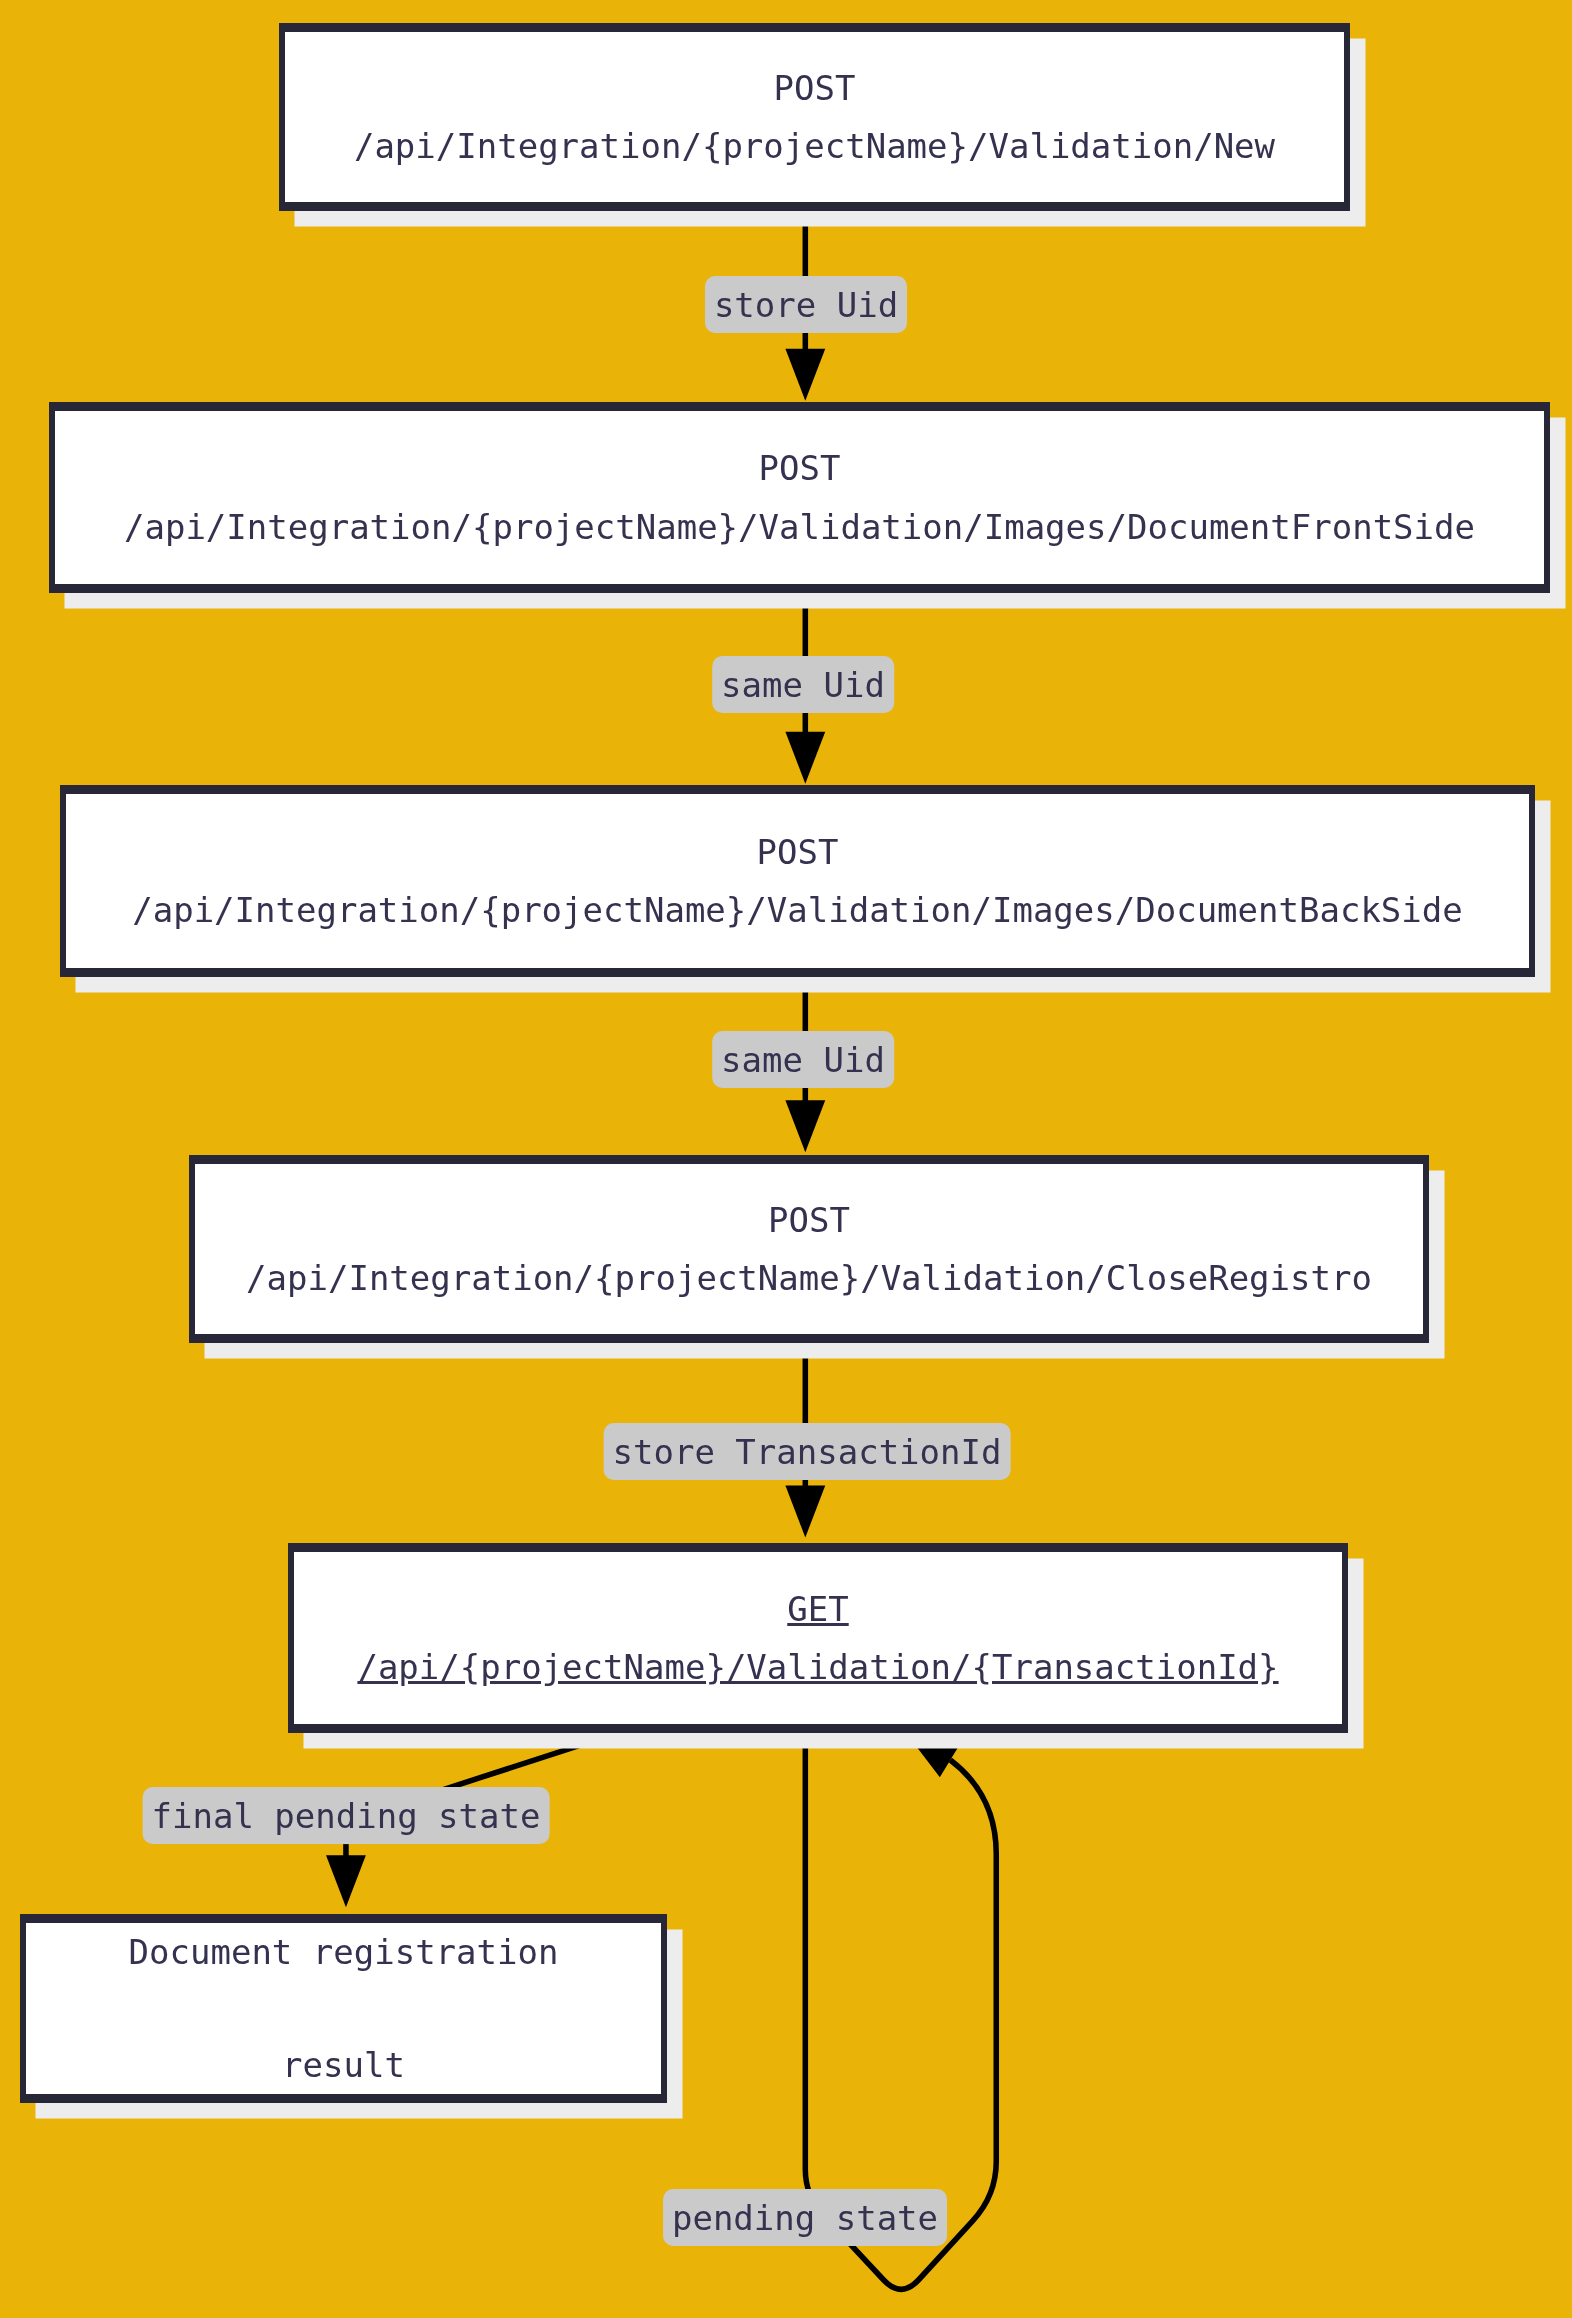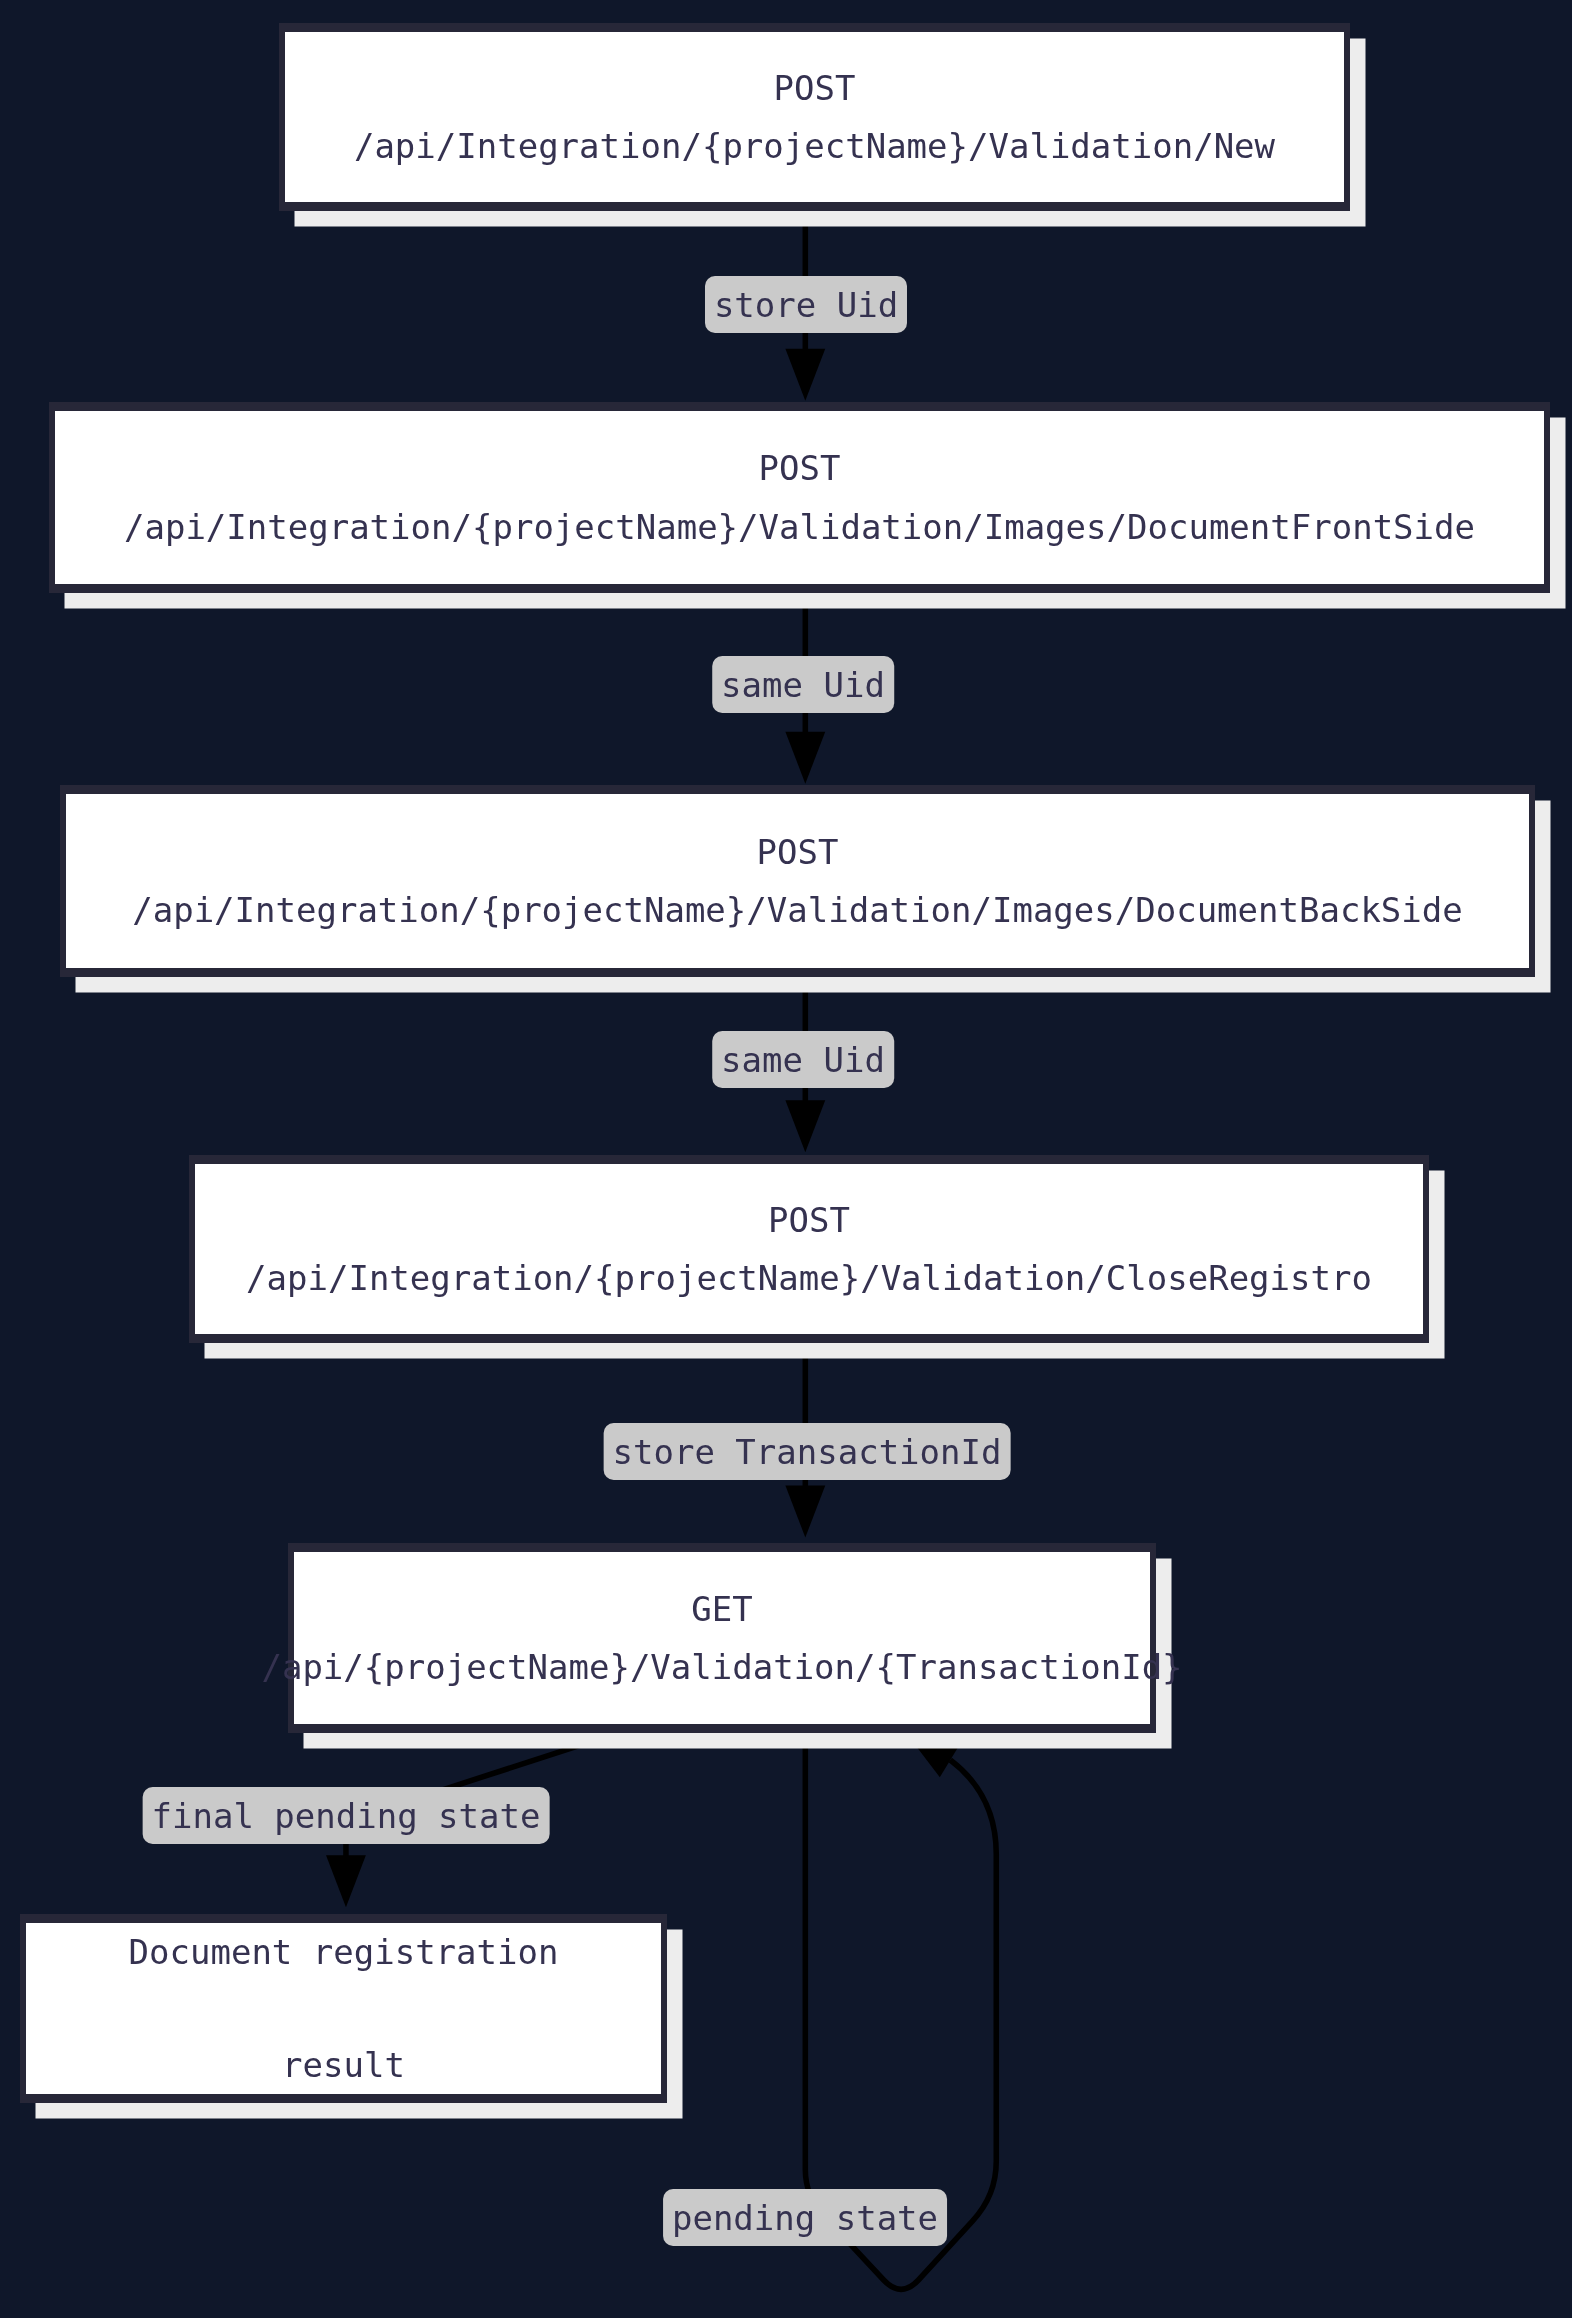--- a/index.html
+++ b/index.html
@@ -4,21 +4,21 @@
 <style>
   html, body {
     margin: 0;
     padding: 0;
     background: #ffffff;
   }
   .canvas {
     position: relative;
     width: 1573px;
     height: 2319px;
-    background: #0f172a;
+    background: #eab308;
     overflow: hidden;
     font-family: "DejaVu Sans Mono", "Liberation Mono", monospace;
   }
   .edges-layer {
     position: absolute;
     left: 0;
     top: 0;
     width: 1573px;
     height: 2319px;
     z-index: 1;
@@ -104,21 +104,21 @@
   <div class="node" style="left:60px; top:785px; width:1475px; height:192px;">
     <div>POST</div>
     <div>/api/Integration/{projectName}/Validation/Images/DocumentBackSide</div>
   </div>
 
   <div class="node" style="left:189px; top:1155px; width:1240px; height:188px;">
     <div>POST</div>
     <div>/api/Integration/{projectName}/Validation/CloseRegistro</div>
   </div>
 
-  <div class="node" style="left:288px; top:1543px; width:868px; height:190px;">
+  <div class="node" style="left:288px; top:1543px; width:1060px; height:190px;text-decoration:underline;">
     <div>GET</div>
     <div>/api/{projectName}/Validation/{TransactionId}</div>
   </div>
 
   <div class="node" style="left:20px; top:1914px; width:647px; height:189px;justify-content:space-between;">
     <div>Document registration</div>
     <div>result</div>
   </div>
 
   <div class="edge-label" style="left:806px; top:276px;">store Uid</div>

